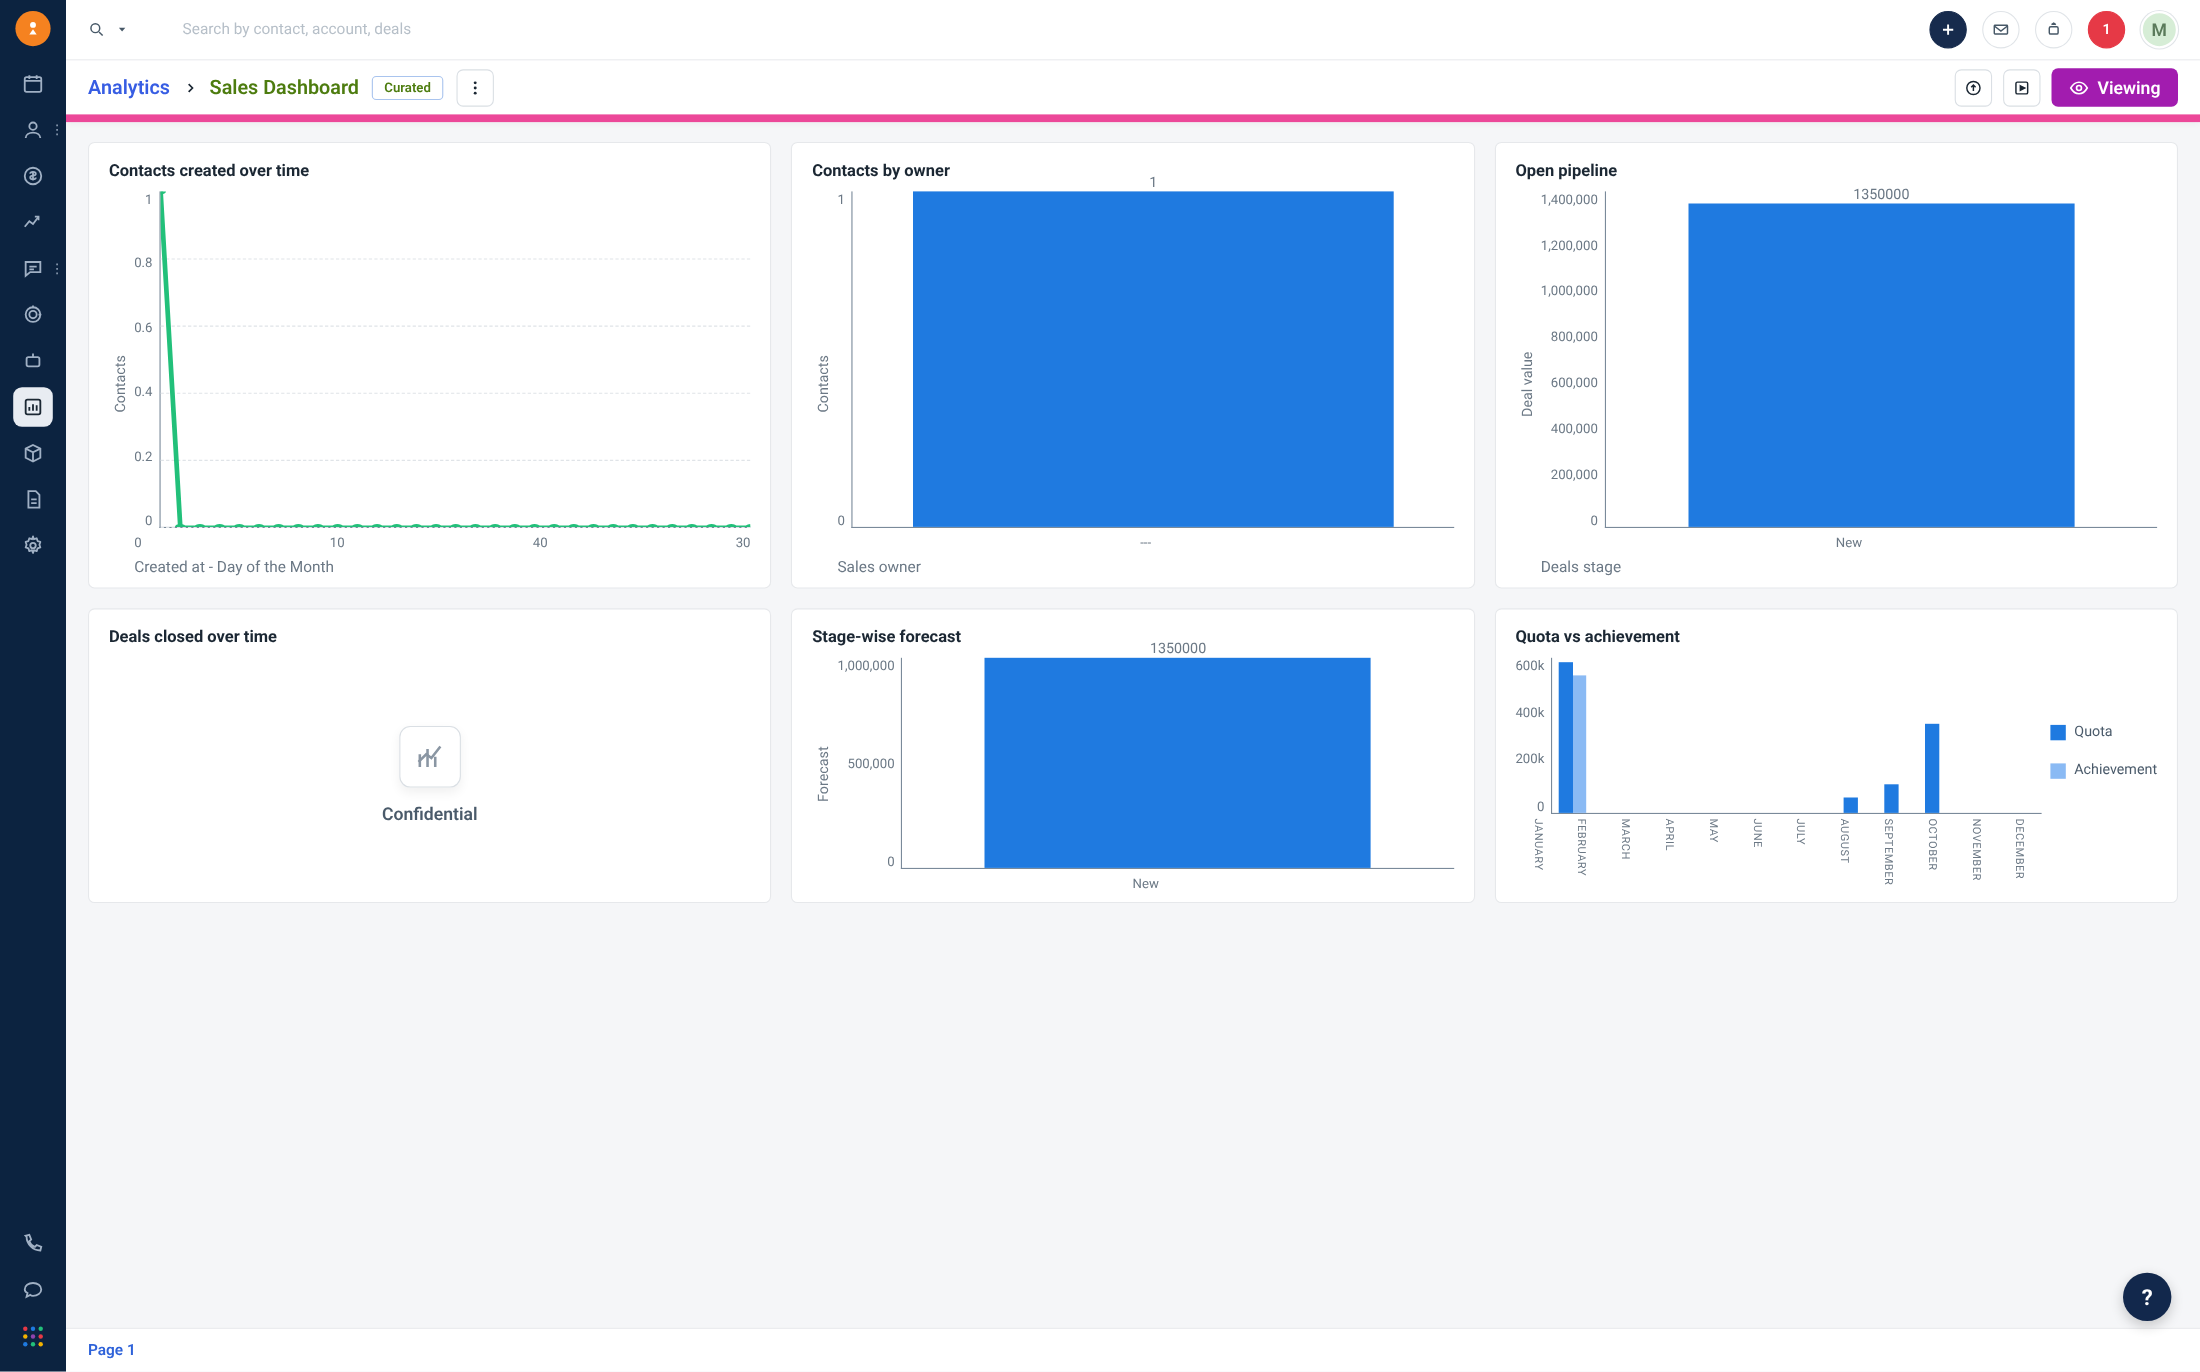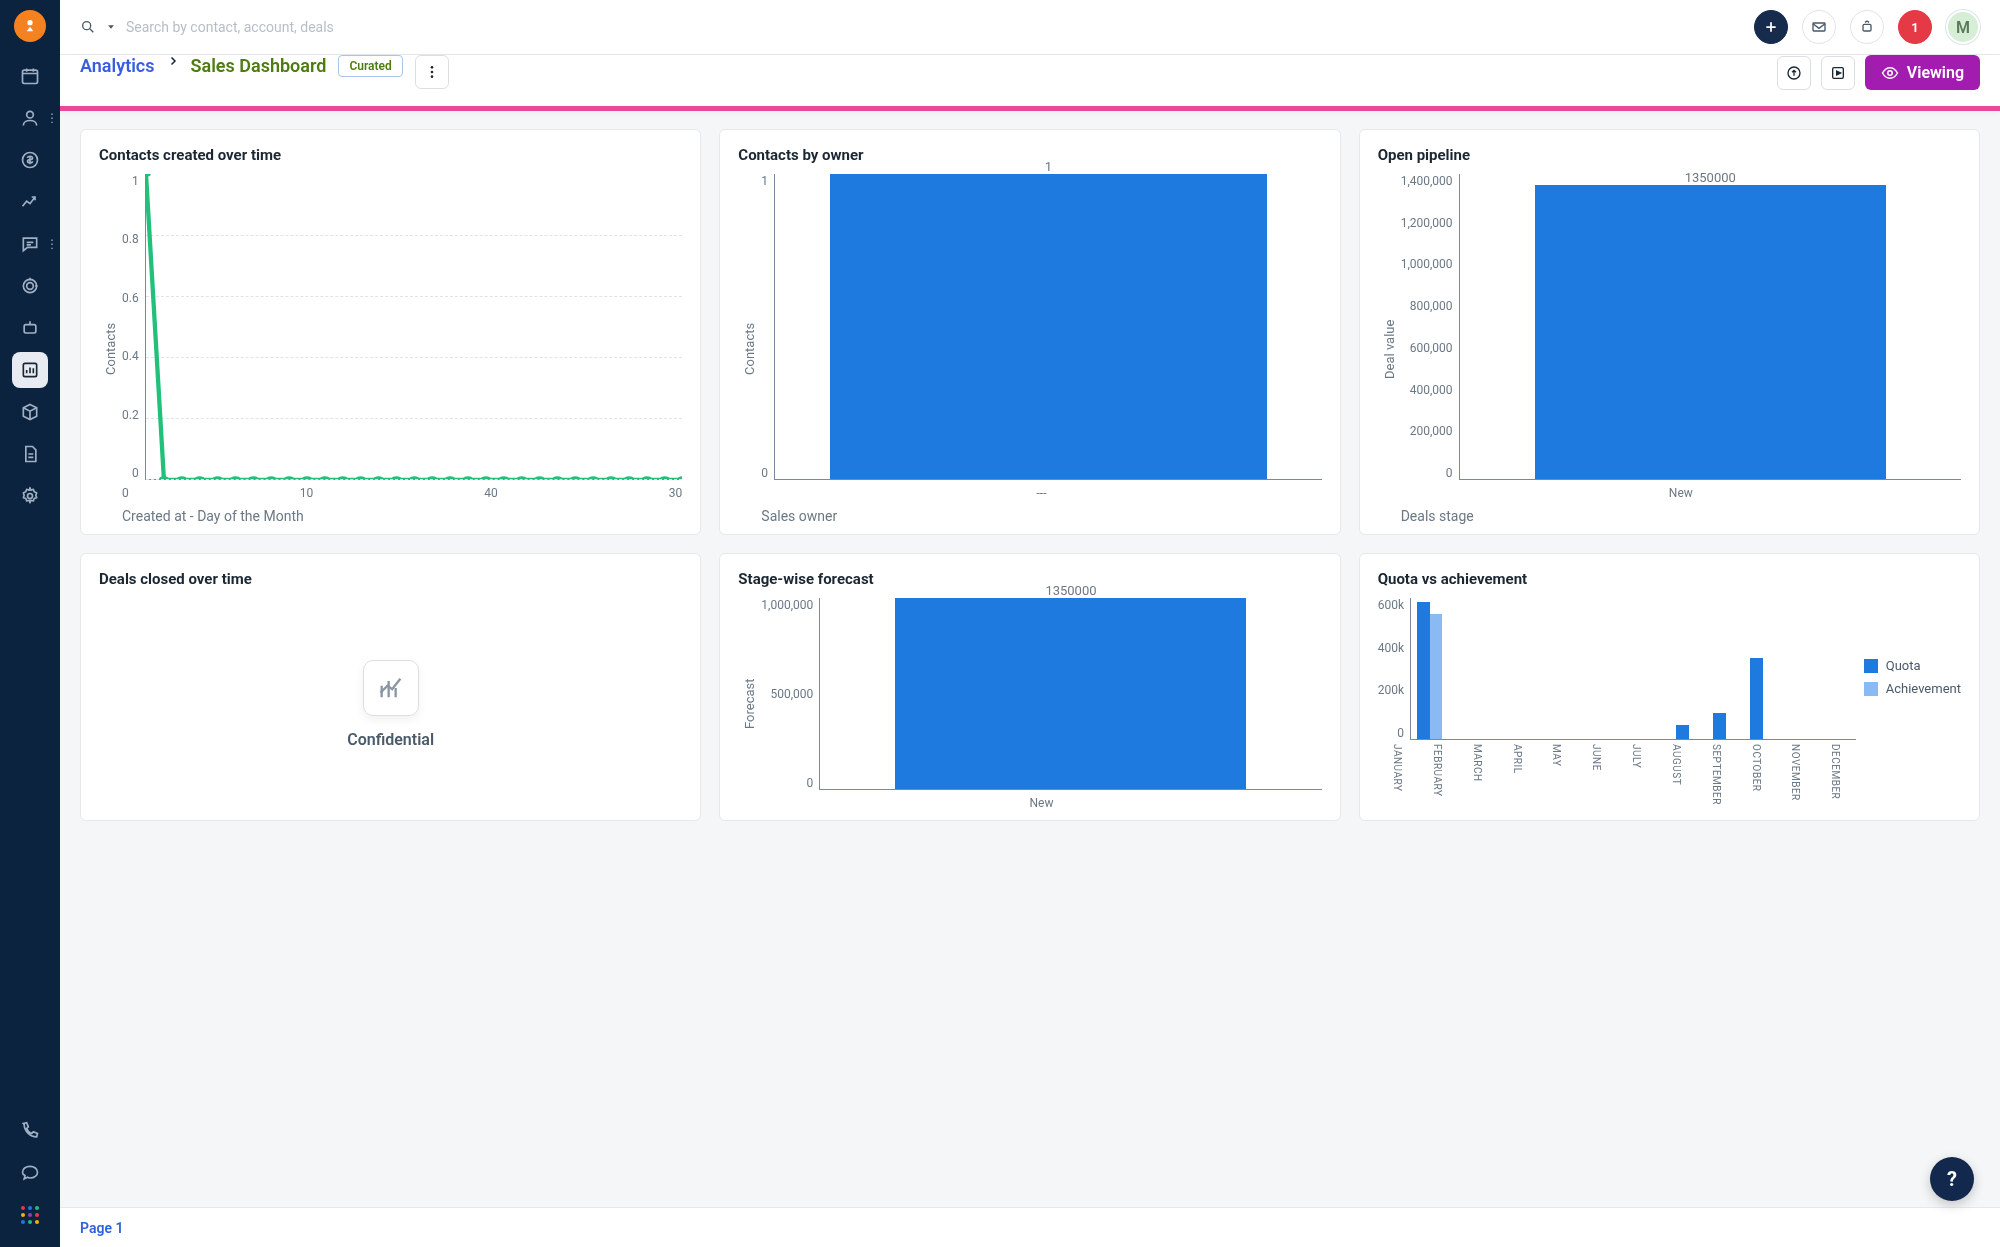--- a/index.html
+++ b/index.html
@@ -17,30 +17,30 @@
 .leftnav .bottom { margin-top: auto; display: flex; flex-direction: column; align-items: center; gap: 6px; padding-bottom: 14px; }
 .leftnav .apps-dots { display: grid; grid-template-columns: repeat(3, 4px); gap: 3px; }
 .leftnav .apps-dots span { width: 4px; height: 4px; border-radius: 50%; }
 
 
 .maincol { flex: 1; display: flex; flex-direction: column; min-width: 0; }
 
 
 .topbar { height: 55px; background: #fff; border-bottom: 1px solid #e6e8eb; display: flex; align-items: center; padding: 0 20px; gap: 14px; }
 .topbar .search-wrap { display: flex; align-items: center; gap: 10px; color: #7a8a9a; }
-.topbar .search-input { border: none; outline: none; font-size: 14px; color: #1b2733; width: 320px; }
+.topbar .search-input { border: none; outline: none; font-size: 14px; color: #1b2733; width: 320px; margin-left: 40px; }
 .topbar .search-input::placeholder { color: #b6bfc8; }
 .topbar .right { margin-left: auto; display: flex; align-items: center; gap: 14px; }
 .topbar .circle-btn { width: 34px; height: 34px; border-radius: 50%; border: 1px solid #e0e4e8; background: #fff; display: flex; align-items: center; justify-content: center; cursor: pointer; color: #475867; }
 .topbar .circle-btn.dark { background: #172b4d; border-color: #172b4d; color: #fff; }
 .topbar .circle-btn.red { background: #e63946; border-color: #e63946; color: #fff; font-size: 13px; font-weight: 600; }
 .topbar .avatar { width: 34px; height: 34px; border-radius: 50%; background: #d6edd6; color: #5a7a5a; display: flex; align-items: center; justify-content: center; font-weight: 600; border: 2px solid #fff; box-shadow: 0 0 0 1px #e0e4e8; }
 
 
-.crumbbar { height: 56px; background: #fff; border-bottom: 5px solid #ec4899; display: flex; align-items: flex-start; padding: 0 20px; gap: 12px; box-shadow: 0 2px 6px rgba(0,0,0,0.04); }
+.crumbbar { height: 56px; background: #fff; border-bottom: 7px solid #ec4899; display: flex; align-items: center; padding: 0 20px; gap: 12px; box-shadow: 0 2px 6px rgba(0,0,0,0.04); }
 .crumbbar .crumb-link { color: #375de3; font-size: 18px; font-weight: 600; cursor: pointer; }
 .crumbbar .chev { color: #1b2733; }
 .crumbbar .crumb-current { font-size: 18px; font-weight: 600; color: #4d7c0f; }
 .crumbbar .badge { border: 1px solid #a9c4ee; color: #4d7c0f; border-radius: 4px; padding: 3px 10px; font-size: 12px; font-weight: 600; background: #fff; }
 .crumbbar .iconbtn { width: 34px; height: 34px; border: 1px solid #dadfe4; border-radius: 6px; background: #fff; display: flex; align-items: center; justify-content: center; cursor: pointer; color: #1b2733; }
 .crumbbar .right { margin-left: auto; display: flex; align-items: center; gap: 10px; }
 .crumbbar .viewing { background: #a21caf; color: #fff; border-radius: 6px; padding: 8px 16px; font-weight: 600; display: flex; align-items: center; gap: 8px; cursor: pointer; }
 
 
 .dash { flex: 1; overflow: auto; padding: 18px 20px 0 20px; }
@@ -65,21 +65,21 @@
 .plot .bar-label { position: absolute; transform: translate(-50%, -100%); font-size: 13px; color: #6b7885; }
 
 
 .plot .hgrid { position: absolute; left: 0; right: 0; border-top: 1px dashed #e0e4e8; }
 
 
 .empty-state { flex: 1; display: flex; flex-direction: column; align-items: center; justify-content: center; gap: 14px; color: #6b7885; }
 .empty-icon { width: 56px; height: 56px; border-radius: 10px; border: 1px solid #dadfe4; display: flex; align-items: center; justify-content: center; color: #8a96a3; box-shadow: 0 4px 10px rgba(0,0,0,0.06); }
 
 
-.legend { display: flex; flex-direction: column; gap: 8px; font-size: 13px; color: #4a5a6a; padding-left: 8px; justify-content: flex-start; padding-top: 60px; }
+.legend { display: flex; flex-direction: column; gap: 20px; font-size: 13px; color: #4a5a6a; padding-left: 8px; justify-content: flex-start; padding-top: 60px; }
 .legend .row { display: flex; align-items: center; gap: 8px; }
 .legend .sw { width: 14px; height: 14px; background: #1f7ae0; }
 .legend .sw.light { background: #8abaf4; }
 
 
 .x-ticks-vert { display: flex; justify-content: space-around; padding-top: 4px; height: 70px; }
 .x-ticks-vert span { writing-mode: vertical-rl; font-size: 10px; color: #6b7885; letter-spacing: 0.5px; }
 
 
 .footer { height: 40px; background: #fff; border-top: 1px solid #e6e8eb; display: flex; align-items: center; padding: 0 20px; }

